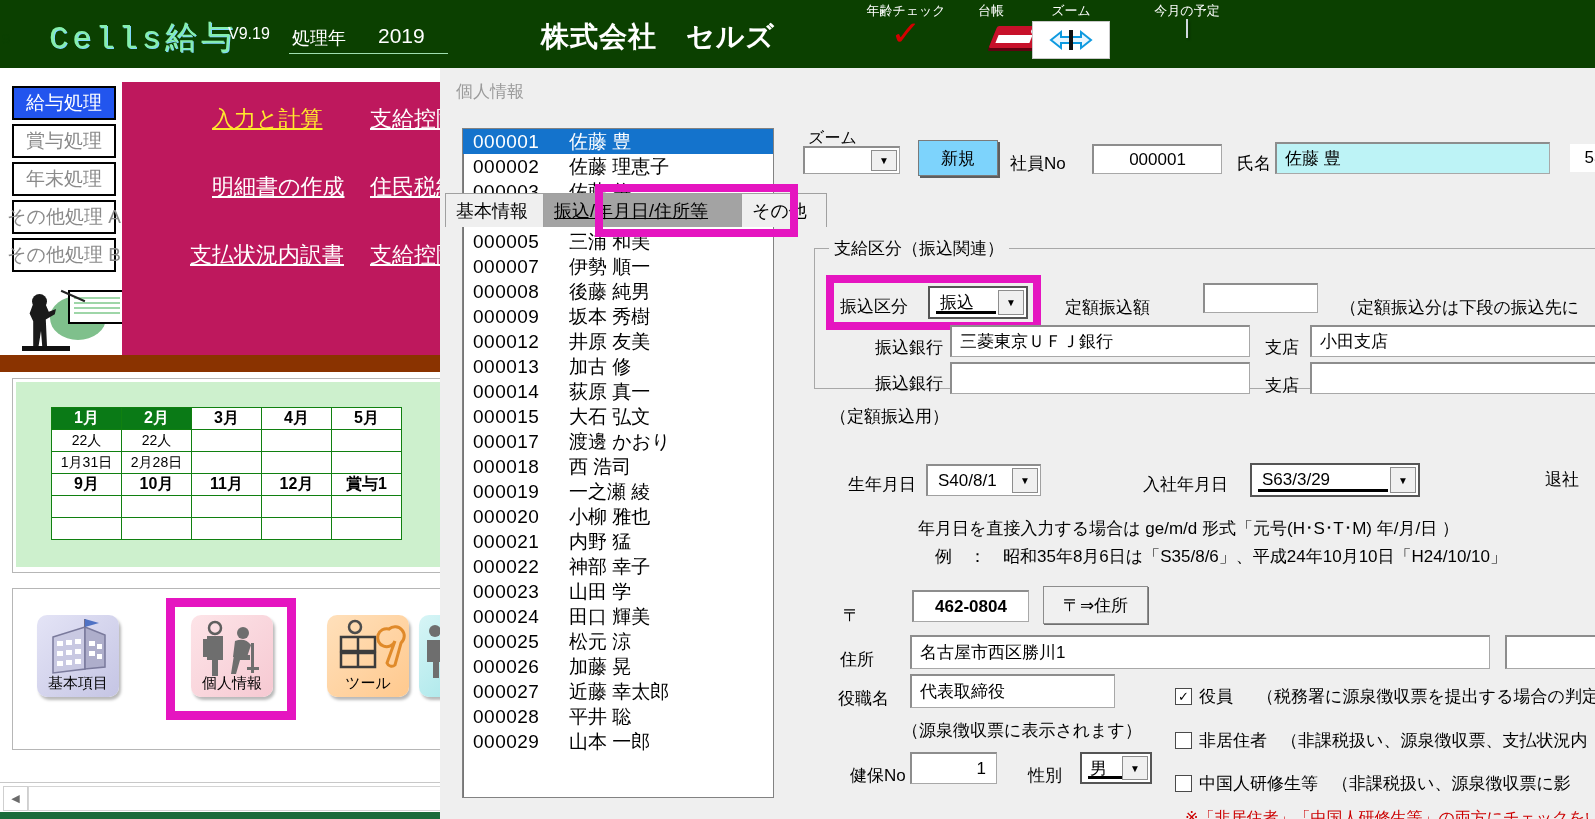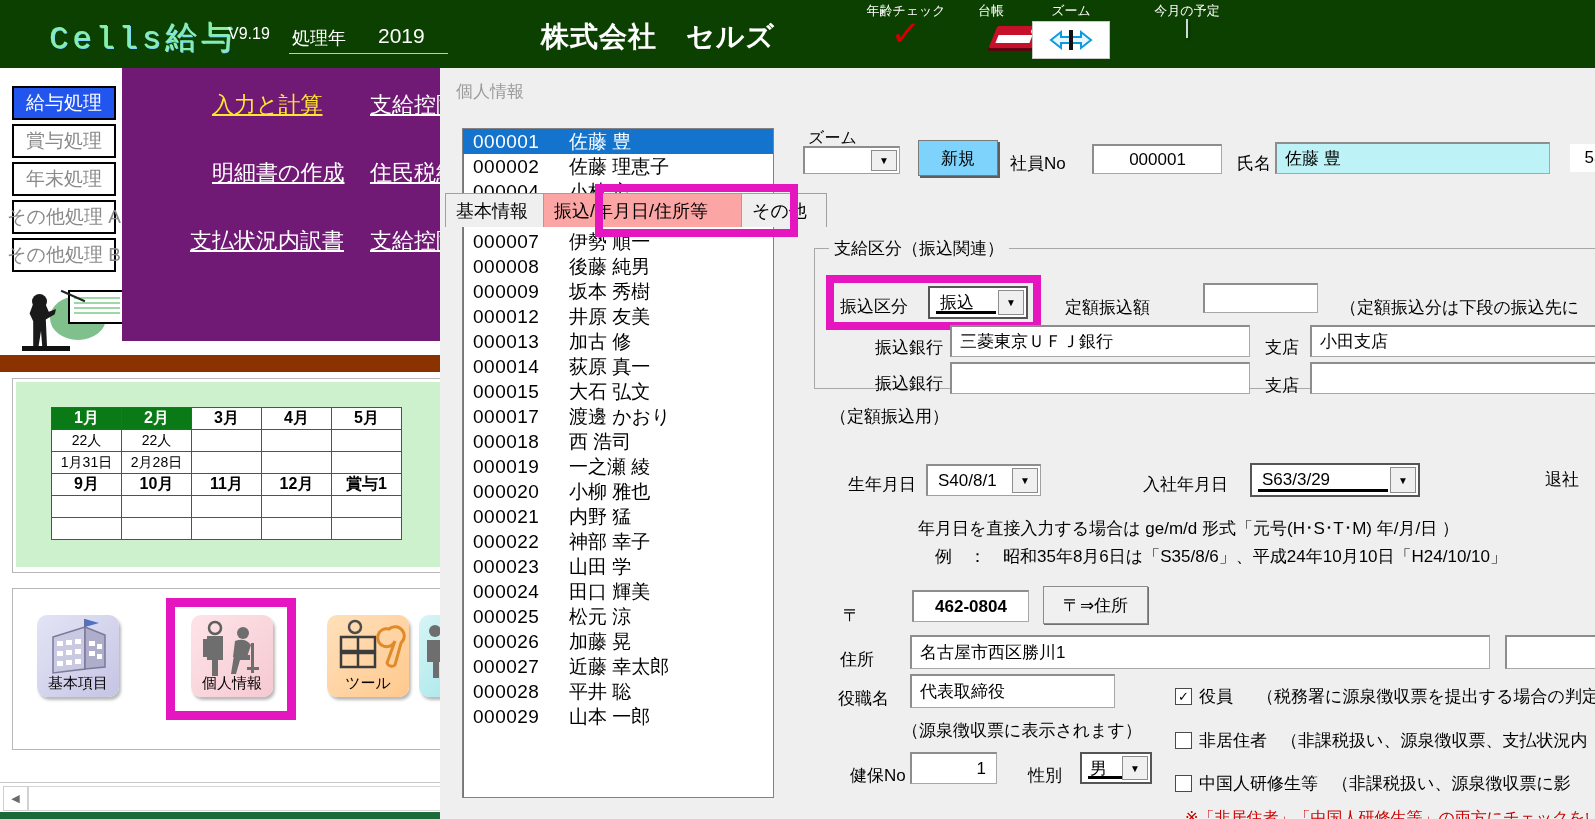--- a/index.html
+++ b/index.html
@@ -76,21 +76,21 @@
   #worker .board i{position:absolute;left:4px;top:5px;right:4px;height:2px;background:#9ed6a8;box-shadow:0 5px 0 #9ed6a8,0 10px 0 #9ed6a8,0 15px 0 #9ed6a8;}
   #worker .body{position:absolute;left:10px;top:12px;width:30px;height:44px;background:#1a1a1a;
       clip-path:polygon(26% 0,62% 0,76% 22%,100% 16%,96% 28%,66% 40%,70% 100%,54% 100%,50% 66%,42% 100%,24% 100%,24% 44%,12% 26%);}
   #worker .head{position:absolute;left:16px;top:4px;width:15px;height:15px;border-radius:50%;background:#1a1a1a;}
   #worker .pole{position:absolute;left:44px;top:5px;width:26px;height:2px;background:#222;transform:rotate(24deg);}
   #worker .base{position:absolute;left:6px;top:56px;width:48px;height:5px;background:#111;}
   #desk-bar{position:absolute;left:0;top:355px;width:446px;height:17px;background:#8a3300;}
   #green-left-strip{position:absolute;left:0;top:68px;width:12px;height:290px;background:#ffffff;}
 
   
-  #green-board{position:absolute;left:122px;top:68px;width:324px;height:273px;background:#701a75;}
+  #green-board{position:absolute;left:122px;top:82px;width:324px;height:273px;background:#be185d;}
   .board-link{
     position:absolute;color:#ffffff;font-size:22px;text-decoration:underline;white-space:nowrap;
   }
   .board-link.hot{color:#ffe92e;}
 
   
   #month-card{position:absolute;left:12px;top:378px;width:434px;height:193px;background:#ffffff;
      border:1px solid #b6b6b6;box-shadow:inset 0 0 0 1px #ffffff;}
   #month-inner{position:absolute;left:3px;top:3px;width:426px;height:185px;background:#cdf0cd;}
   #month-table{position:absolute;left:38px;top:28px;border-collapse:collapse;}
@@ -173,21 +173,21 @@
   }
   #btn-new{background:#7dd3fc;border:1px solid #7a7a7a;box-shadow:2px 2px 0 #5e5e5e;}
 
   
   #tabstrip{position:absolute;left:5px;top:125px;width:1150px;height:34px;}
   .tab{
     position:absolute;top:0;height:34px;box-sizing:border-box;background:#efefef;
     border:1px solid #a0a0a0;border-bottom:none;display:flex;align-items:center;
     padding:0 10px;font-size:18px;color:#000;
   }
-  .tab.sel{background:#fca5a5;border-color:#a0a0a0;}
+  .tab.sel{background:#a3a3a3;border-color:#a0a0a0;text-decoration:underline;}
   #hl-tab{position:absolute;left:155px;top:116px;width:203px;height:53px;border:8px solid #e515c0;box-sizing:border-box;}
 
   
   #grp-pay{position:absolute;left:374px;top:180px;width:800px;height:139px;border:1px solid #a8a8a8;}
   #grp-pay .legend{position:absolute;left:14px;top:-12px;background:#efefef;padding:0 5px;font-size:17px;color:#000;}
   #hl-furikomi{position:absolute;left:386px;top:207px;width:215px;height:55px;border:8px solid #e515c0;box-sizing:border-box;}
 
   .note{position:absolute;font-size:17px;color:#000;white-space:nowrap;}
   .note-red{position:absolute;font-size:16px;color:#cc0000;white-space:nowrap;}
 
@@ -416,20 +416,24 @@
   <div id="emp-list">
     <div class="emp-row sel">
         <span class="no">000001</span>
         <span class="nm">佐藤 豊</span>
       </div>
     <div class="emp-row">
         <span class="no">000002</span>
         <span class="nm">佐藤 理恵子</span>
       </div>
     <div class="emp-row">
+        <span class="no">000003</span>
+        <span class="nm">佐藤 肇</span>
+      </div>
+    <div class="emp-row">
         <span class="no">000004</span>
         <span class="nm">小林 良二</span>
       </div>
     <div class="emp-row">
         <span class="no">000005</span>
         <span class="nm">三浦 和美</span>
       </div>
     <div class="emp-row">
         <span class="no">000007</span>
         <span class="nm">伊勢 順一</span>

